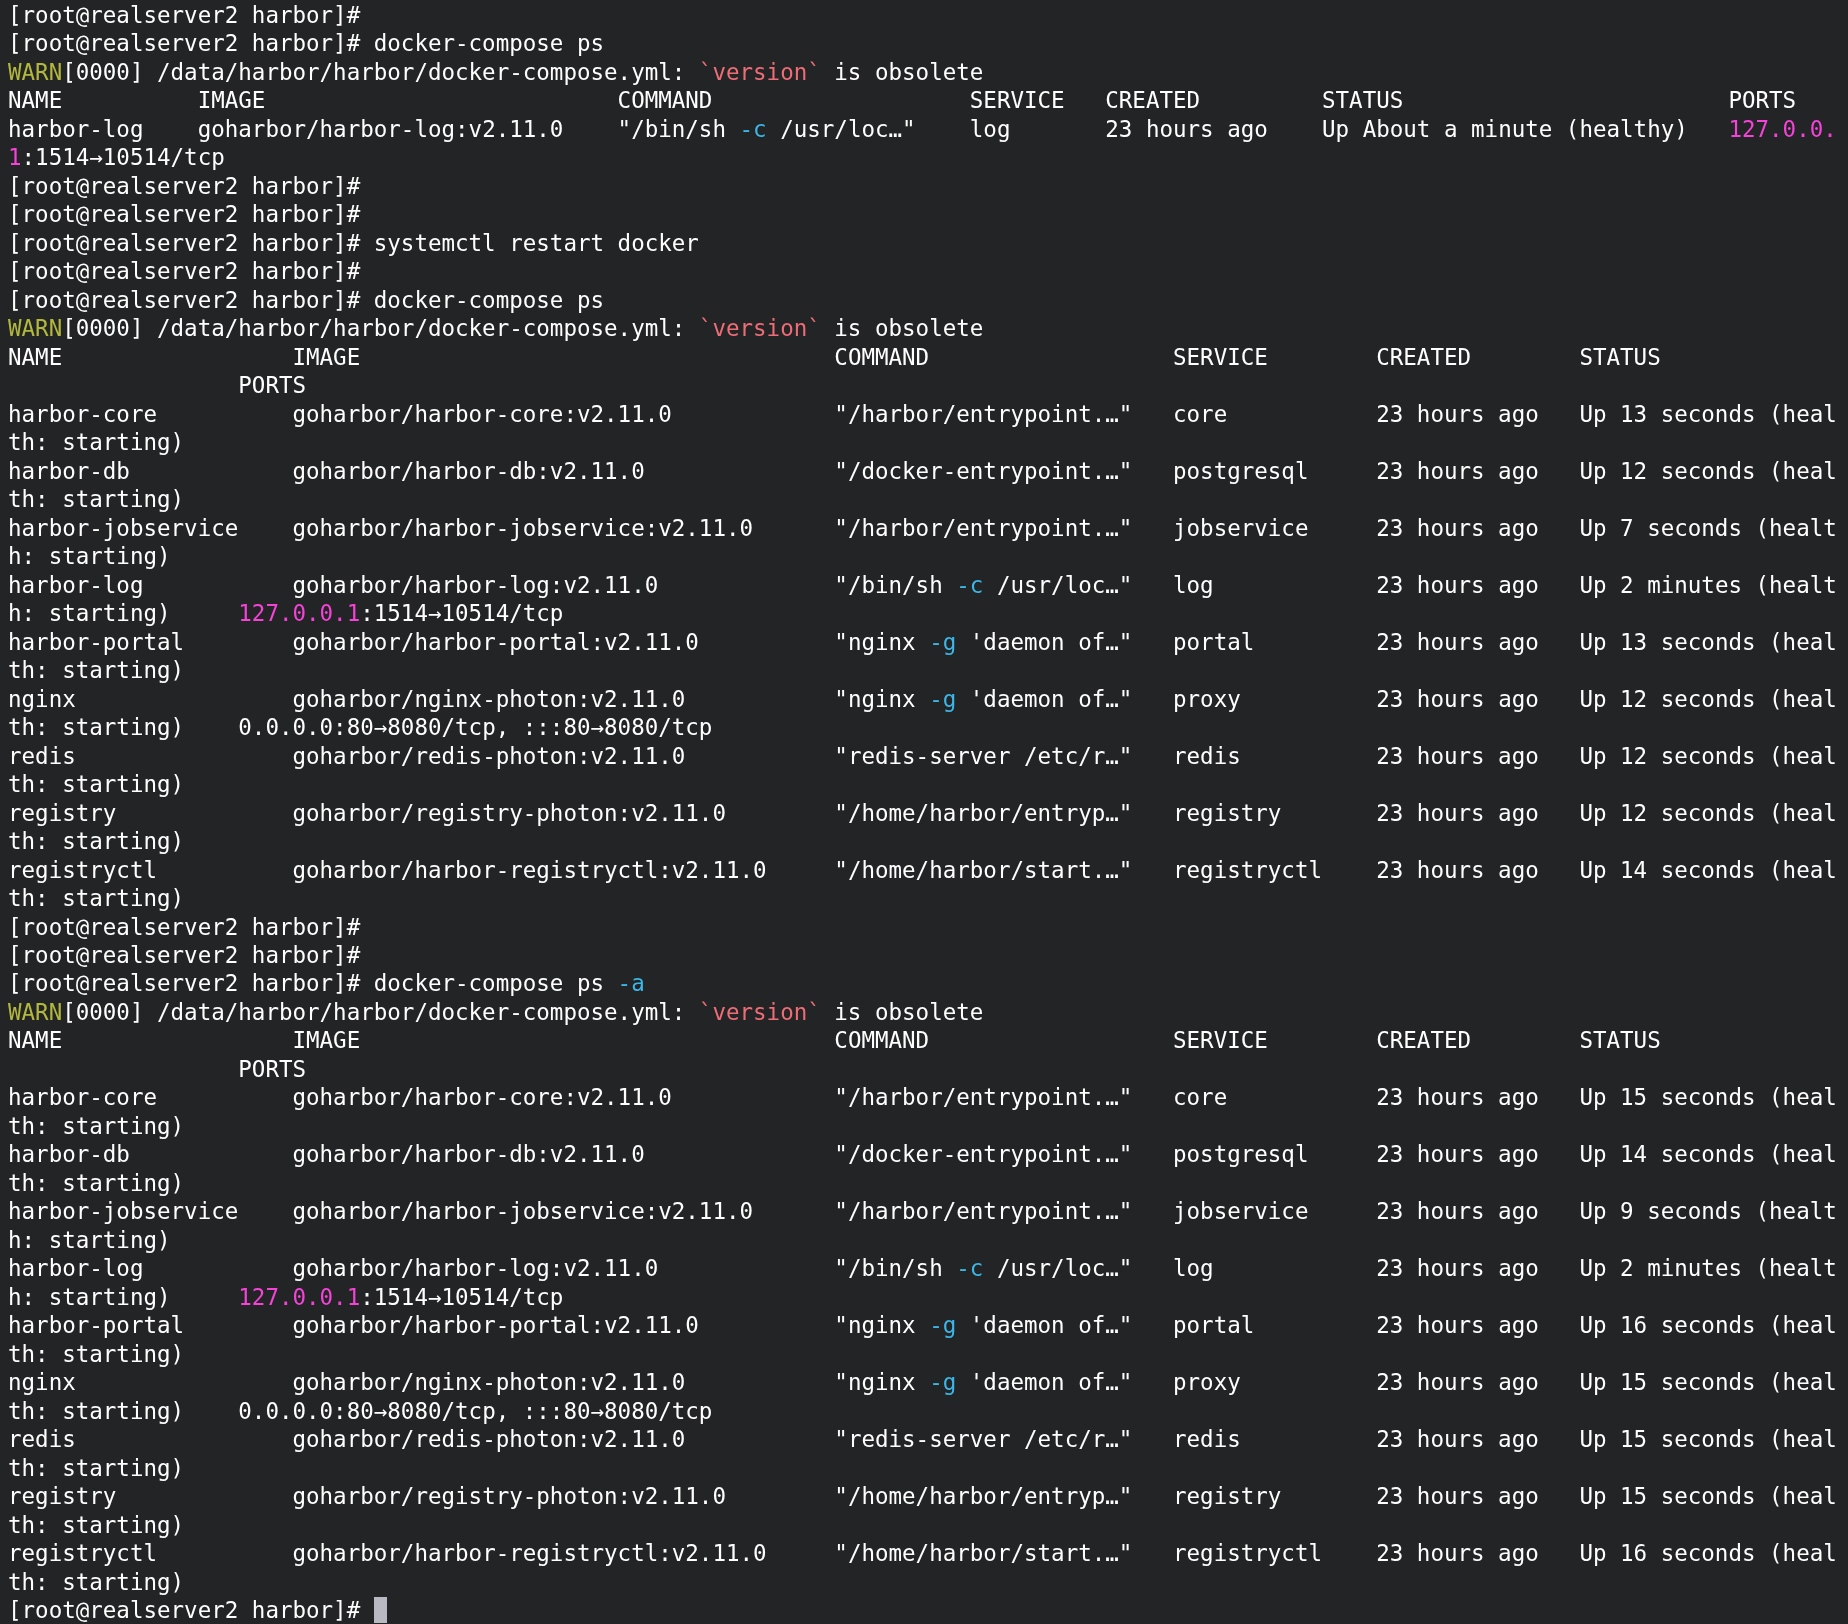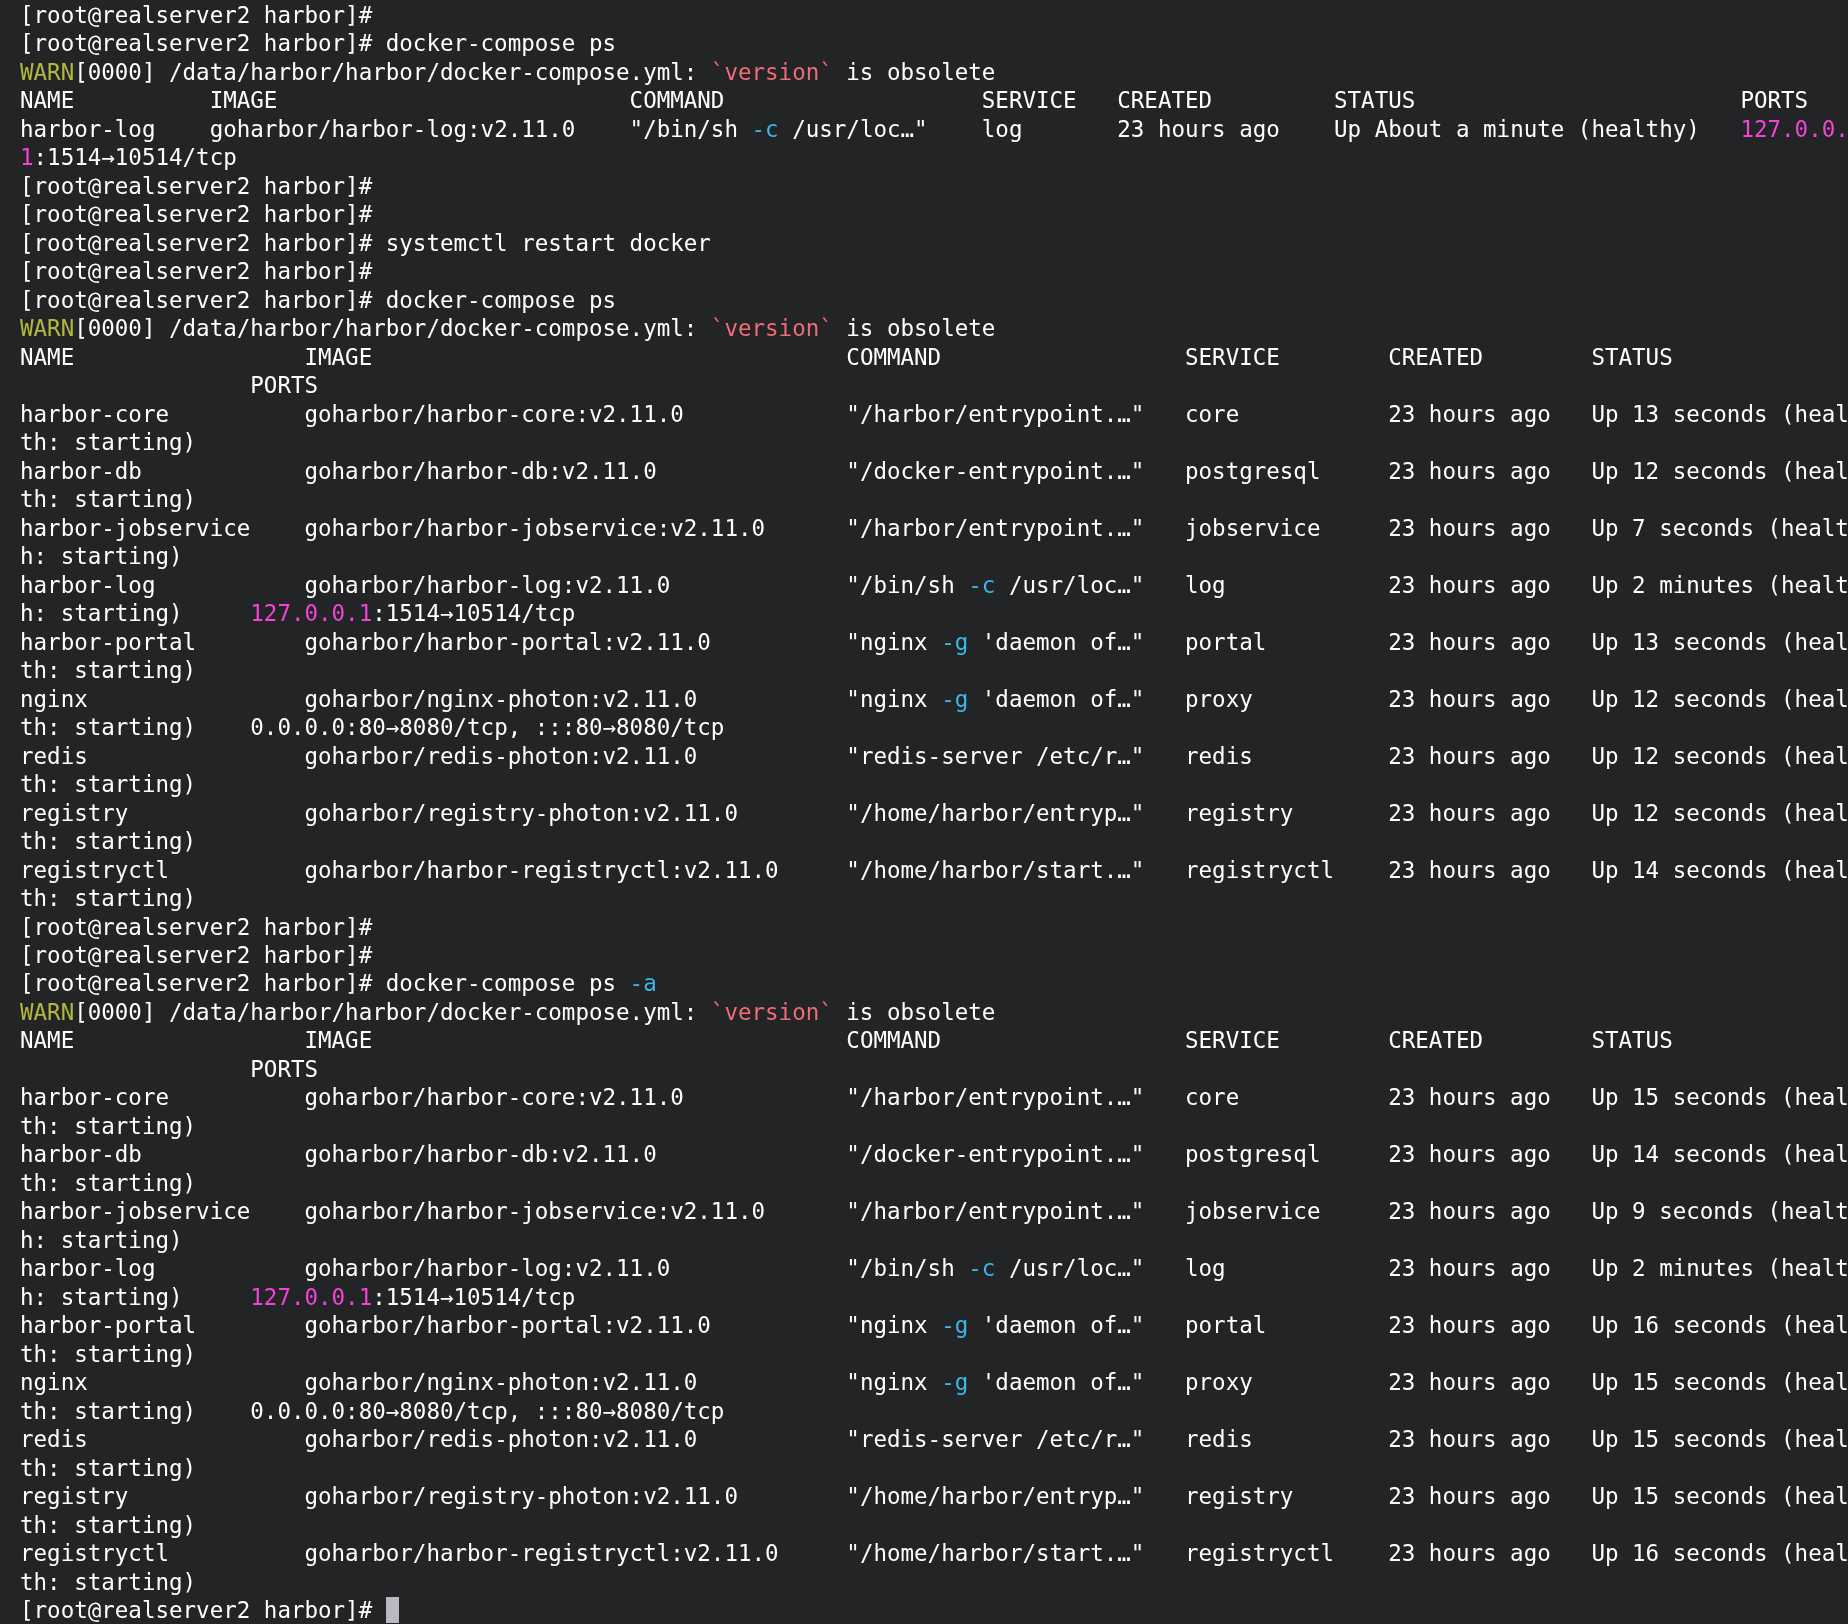--- a/index.html
+++ b/index.html
@@ -7,21 +7,21 @@
     width:1848px;height:1624px;overflow:hidden;
     background:var(--background,#232426);
   }
   #screen{
     font-family:"DejaVu Sans Mono",monospace;
     font-size:22.5px;
     line-height:28.49px;
     white-space:pre;
     color:var(--foreground,#ffffff);
     margin:0;
-    padding:1px 0 0 20px;
+    padding:1px 0 0 8px;
   }
   .line{height:28.49px}
   .c-yellow{color:var(--yellow,#b2b83c)}
   .c-red{color:var(--red,#ee6d76)}
   .c-magenta{color:var(--magenta,#f543d8)}
   .c-cyan{color:var(--cyan,#3bb7e8)}
   .cursor{background:var(--cursor,#b9b9c3)}
 </style>
 </head>
 <body>

